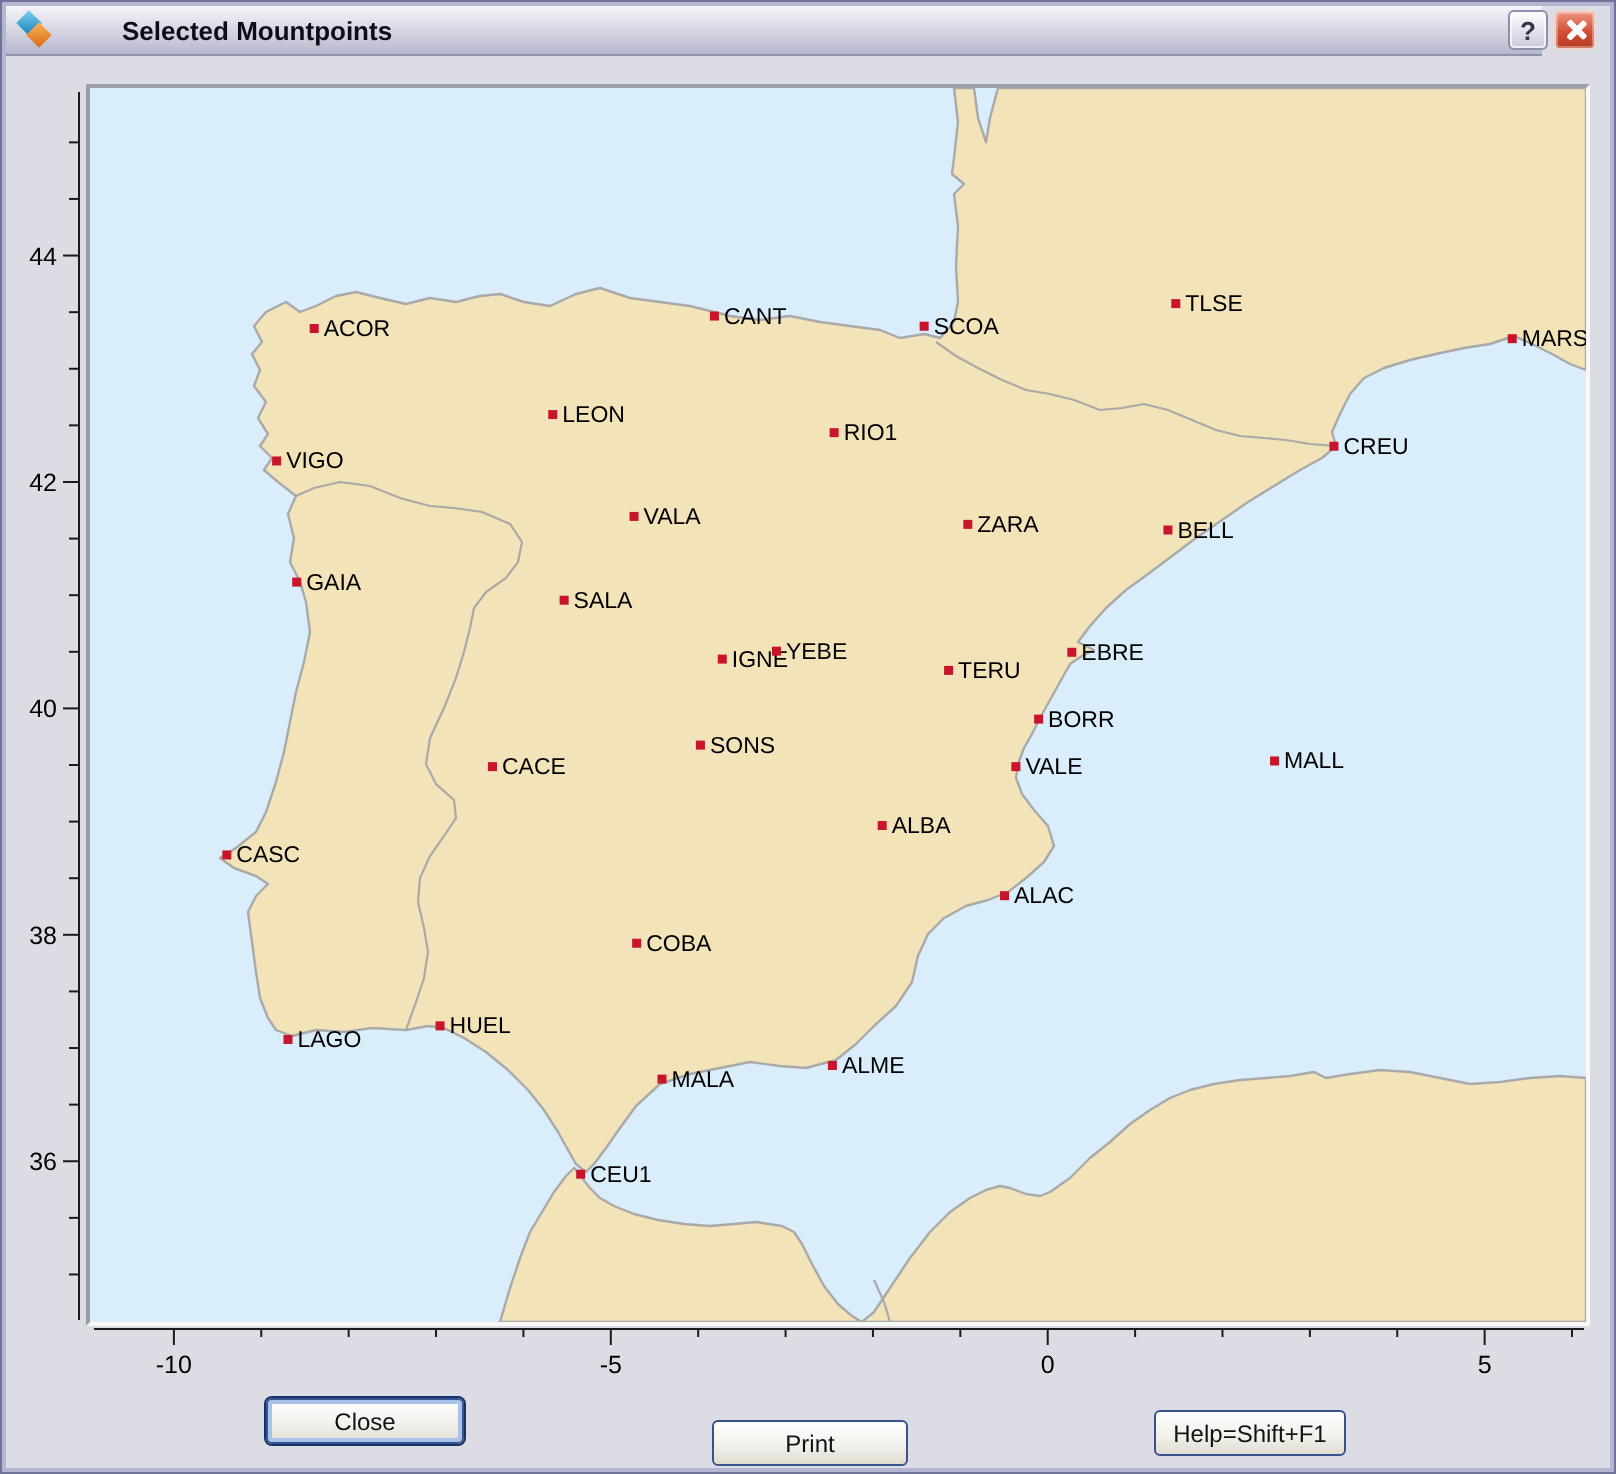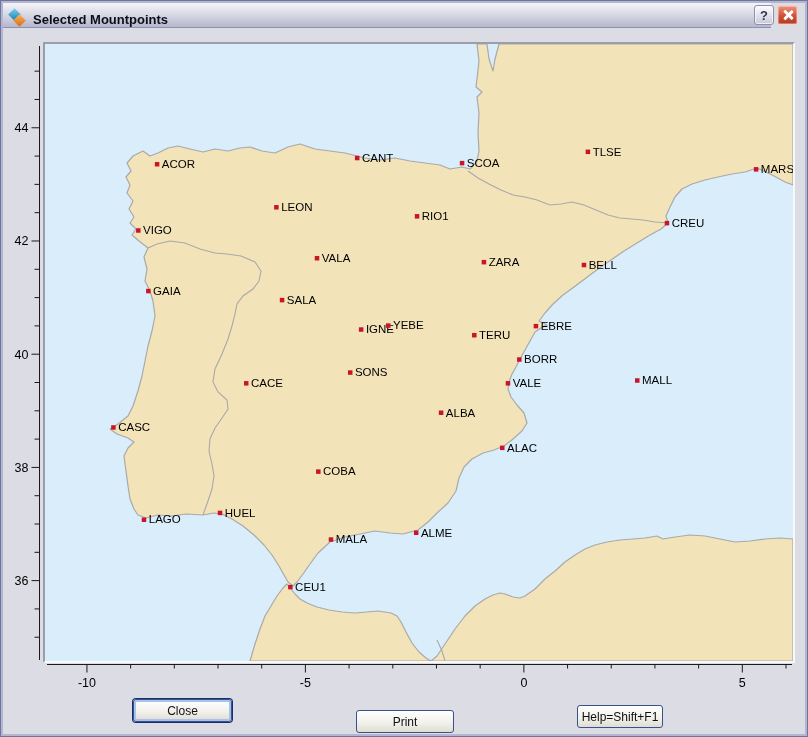--- a/index.html
+++ b/index.html
@@ -6,21 +6,21 @@
   *{box-sizing:border-box;}
   .window{
     position:relative;width:808px;height:737px;
     border:3px solid #b2b6d0;outline:1px solid #70749a;outline-offset:-1px;
     background:#dcdce4;font-family:"Liberation Sans",sans-serif;overflow:hidden;
   }
   .titlebar{
     position:absolute;left:0;top:0;width:768px;height:25px;
     background:linear-gradient(#f4f4f8 0%,#dadae6 45%,#b7b7cd 100%);
     border-bottom:1px solid #8e92ae;
-    display:flex;align-items:flex-end;
+    display:flex;align-items:center;gap:28px;
   }
   .app-icon{position:relative;width:18px;height:18px;margin-left:5px;flex:0 0 auto;}
   .app-icon .d1{position:absolute;left:2px;top:1px;width:9px;height:9px;transform:rotate(45deg);
     background:linear-gradient(135deg,#7fd0ee,#1280b5);}
   .app-icon .d2{position:absolute;left:7px;top:7px;width:9px;height:9px;transform:rotate(45deg);
     background:linear-gradient(135deg,#f8b35c,#d96c14);}
   .title{margin-left:7px;font-size:13px;font-weight:bold;color:#0d0d1a;letter-spacing:0px;flex:1 1 auto;
     white-space:nowrap;overflow:hidden;}
   .tb-btn{
     position:absolute;top:2px;width:20px;height:20px;border-radius:3px;
@@ -53,21 +53,21 @@
   #axes-svg{position:absolute;left:0;top:-26px;width:802px;height:731px;pointer-events:none;}
   .btn{
     position:absolute;height:23px;
     border:1px solid #38538c;border-radius:3px;
     background:linear-gradient(#ffffff,#f2f1ec 55%,#dfddd2);
     font-family:"Liberation Sans",sans-serif;font-size:12px;color:#111;
     padding:0;cursor:default;
   }
   #btn-close{left:130px;top:670px;width:99px;box-shadow:0 0 0 1px #17306b, inset 0 0 0 2px #a8c2ea;}
   #btn-print{left:353px;top:681px;width:98px;}
-  #btn-help{left:574px;top:676px;width:86px;text-align:center;}
+  #btn-help{left:574px;top:676px;width:96px;text-align:center;}
 </style>
 </head>
 <body>
 
 <div class="window">
   <div class="titlebar">
     <span class="app-icon">
       <span class="d1"></span>
       <span class="d2"></span>
     </span>

